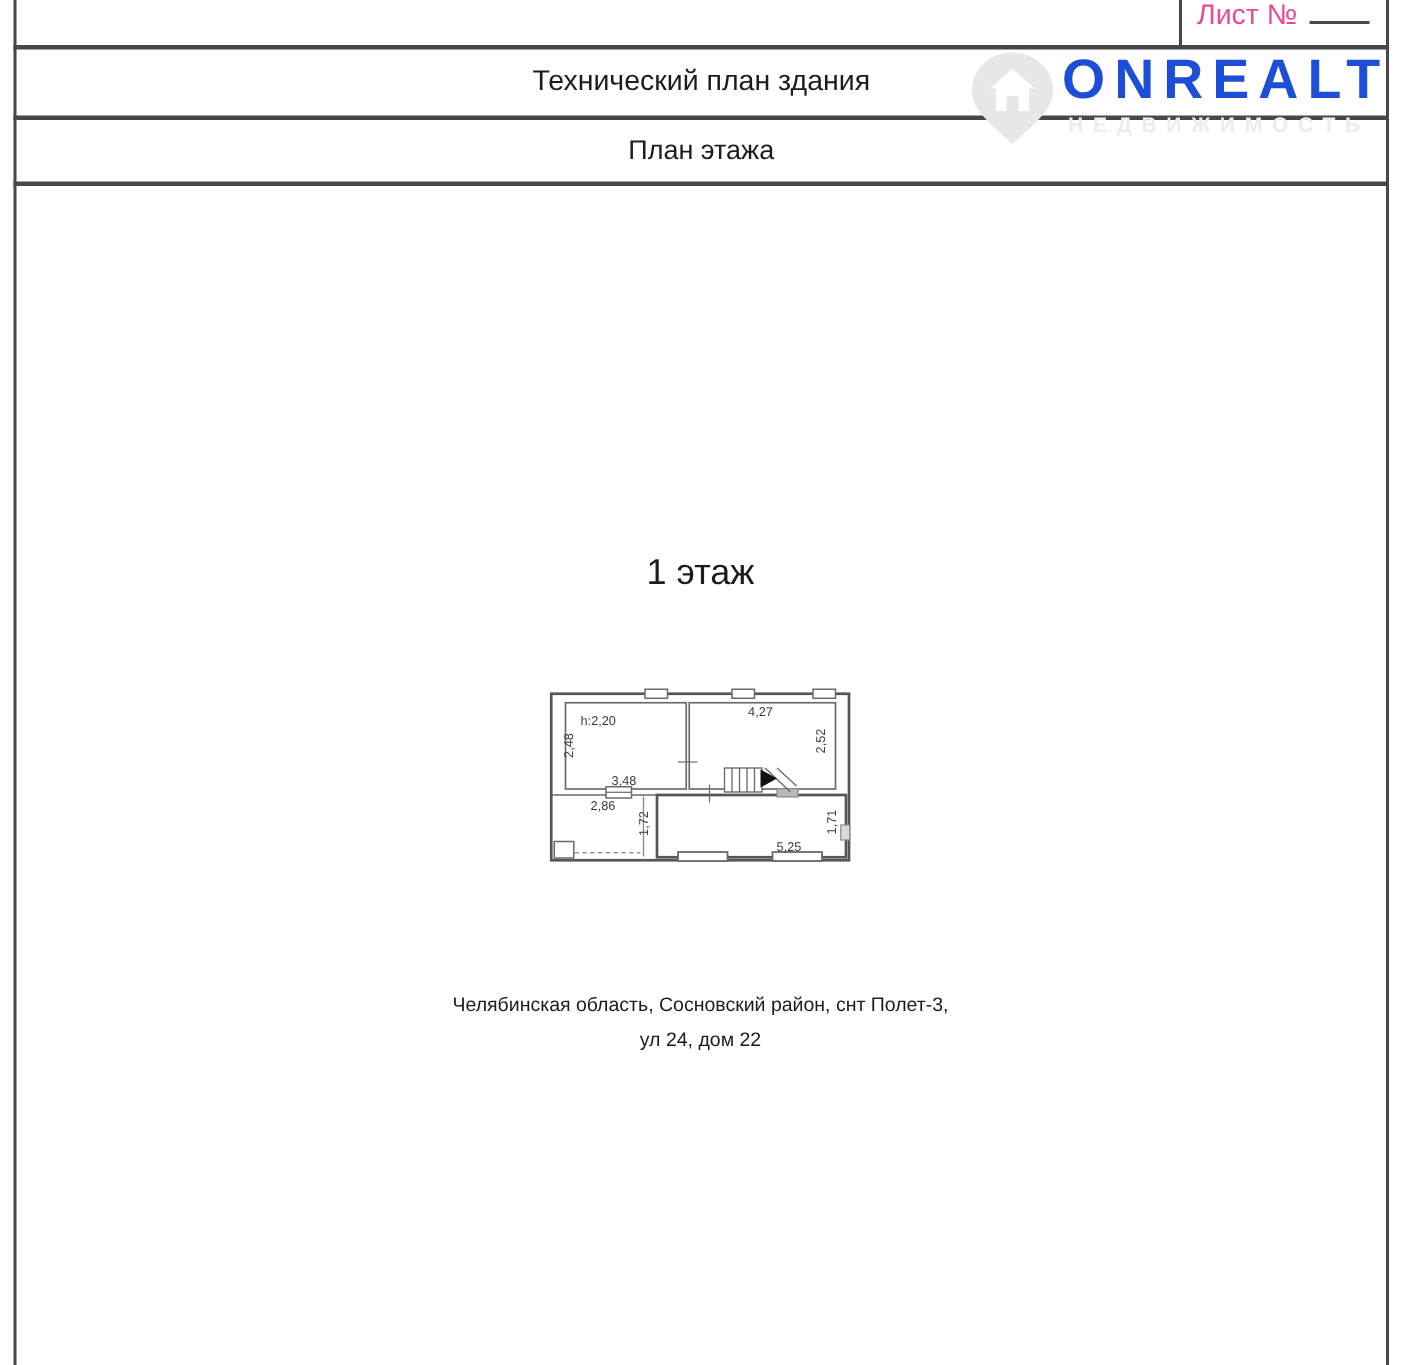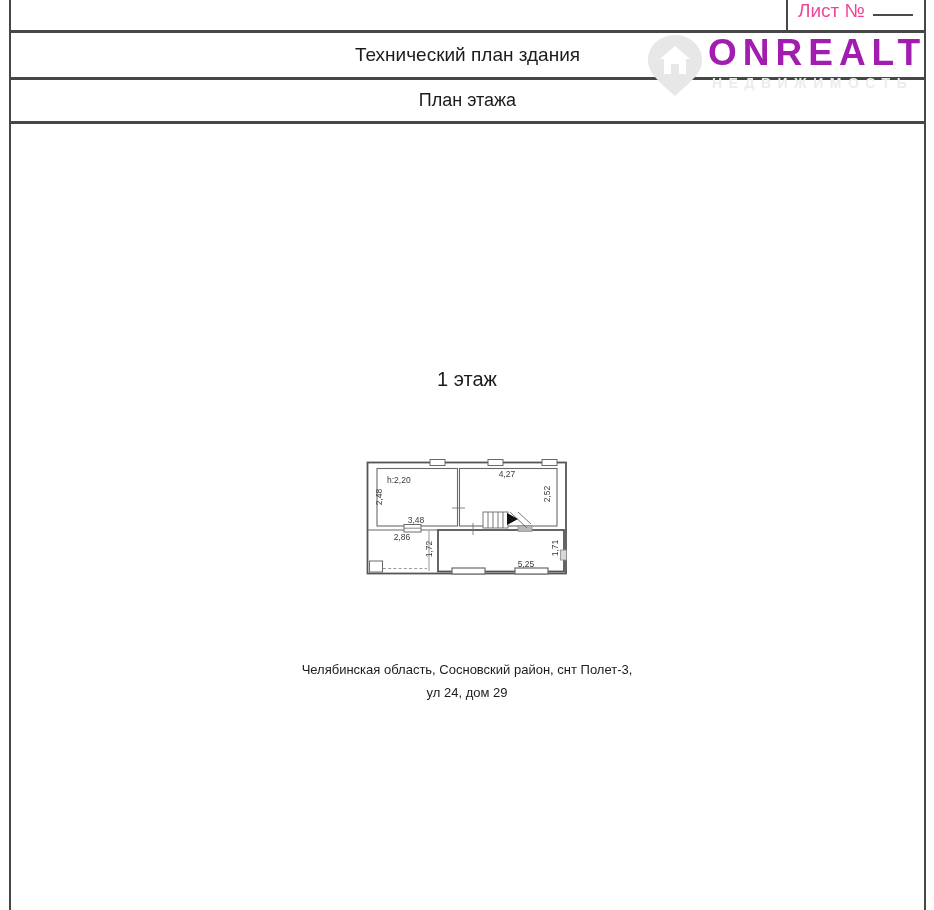--- a/index.html
+++ b/index.html
@@ -54,35 +54,35 @@
     left: 642px; top: 30px;
     width: 280px; height: 78px;
     z-index: 5;
     pointer-events: none;
   }
   .wm-icon { position: absolute; left: 4px; top: 4px; }
   .wm-brand {
     position: absolute; left: 66px; top: 2px;
     font-size: 37px; font-weight: bold;
     letter-spacing: 6px;
-    color: #a21caf;
+    color: #1d4ed8;
   }
   .wm-tagline {
     position: absolute; left: 70px; top: 45px;
     font-size: 14px; font-weight: bold;
     letter-spacing: 6.5px;
     color: #ececec;
   }
 
   
   .floor-label {
     position: absolute;
     left: 0; top: 368px; width: 934px;
     text-align: center;
-    font-size: 20px; color: #1c1c1c;
+    font-size: 24px; color: #1c1c1c;
   }
   .address {
     position: absolute;
     left: 0; top: 658px; width: 934px;
     text-align: center;
     font-size: 13px; color: #1c1c1c;
     line-height: 23px;
   }
   .scale-label {
     position: absolute;
@@ -187,17 +187,17 @@
     <text x="147" y="27" text-anchor="middle">4,27</text>
     <text x="190" y="44" text-anchor="middle" transform="rotate(-90 190 44)">2,52</text>
     <text x="42" y="90" text-anchor="middle">2,86</text>
     <text x="72" y="99" text-anchor="middle" transform="rotate(-90 72 99)">1,72</text>
     <text x="166" y="117" text-anchor="middle">5,25</text>
     <text x="197.5" y="98" text-anchor="middle" transform="rotate(-90 197.5 98)">1,71</text>
   </svg>
 
   <div class="address">
     <div>Челябинская область, Сосновский район, снт Полет-3,</div>
-    <div>ул 24, дом 29</div>
+    <div>ул 24, дом 22</div>
   </div>
 
 
 </div>
 
 </body></html>

